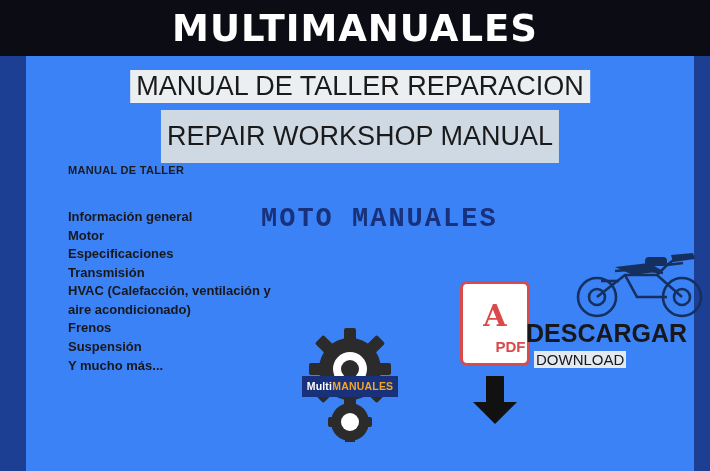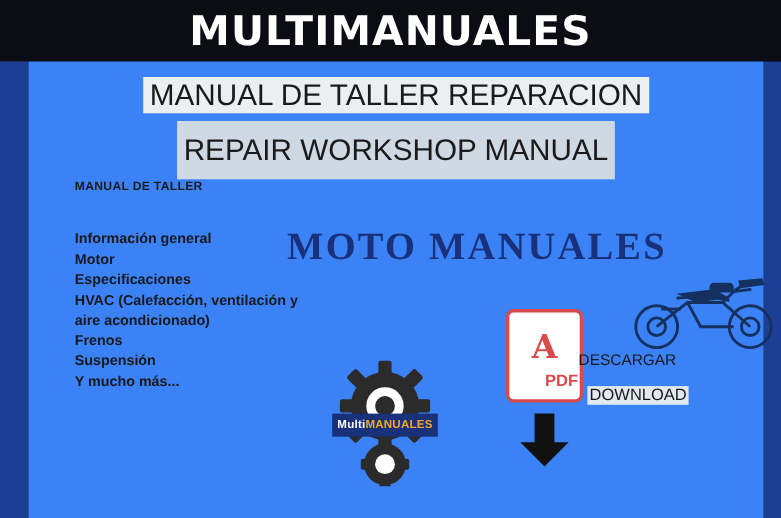--- a/index.html
+++ b/index.html
@@ -109,25 +109,25 @@
     font-weight: bold;
     color: #18181c;
     line-height: 1.43;
   }
   .list div { white-space: normal; }
   
   .moto-title {
     position: absolute;
     left: 235px;
     top: 148px;
-    font-size: 35px;
+    font-size: 27px;
     font-weight: bold;
     color: #18317a;
     letter-spacing: 2px;
-    font-family: Liberation Serif, serif;
+    font-family: Liberation Mono, monospace;
     white-space: nowrap;
   }
   
   .gear-logo {
     position: absolute;
     left: 265px;
     top: 268px;
     width: 118px;
     height: 118px;
   }
@@ -187,23 +187,23 @@
     left: 443px;
     top: 318px;
     width: 52px;
     height: 52px;
   }
   
   .dl-es {
     position: absolute;
     left: 500px;
     top: 263px;
-    font-size: 14px;
+    font-size: 25px;
     color: #18181c;
-    font-weight: normal;
+    font-weight: bold;
     white-space: nowrap;
   }
   .dl-en {
     position: absolute;
     left: 508px;
     top: 295px;
     font-size: 15px;
     color: #18181c;
     background: #e3e9f0;
     padding: 0 2px;
@@ -233,20 +233,21 @@
   <div class="sheet">
 
     <div class="head1">MANUAL DE TALLER REPARACION</div>
     <div class="head2">REPAIR WORKSHOP MANUAL</div>
     <div class="subhead">MANUAL DE TALLER</div>
 
     <div class="list">
       <div>Información general</div>
       <div>Motor</div>
       <div>Especificaciones</div>
+      <div>Transmisión</div>
       <div>HVAC (Calefacción, ventilación y aire acondicionado)</div>
       <div>Frenos</div>
       <div>Suspensión</div>
       <div>Y mucho más...</div>
     </div>
 
     <div class="moto-title">MOTO MANUALES</div>
 
     <div class="gear-logo">
       <svg width="118" height="118" viewBox="0 0 118 118">

